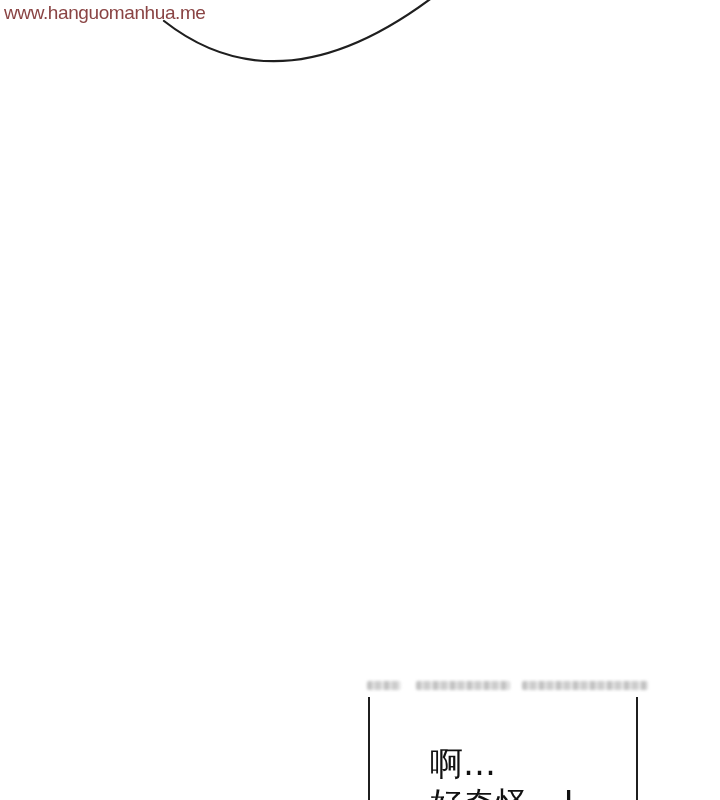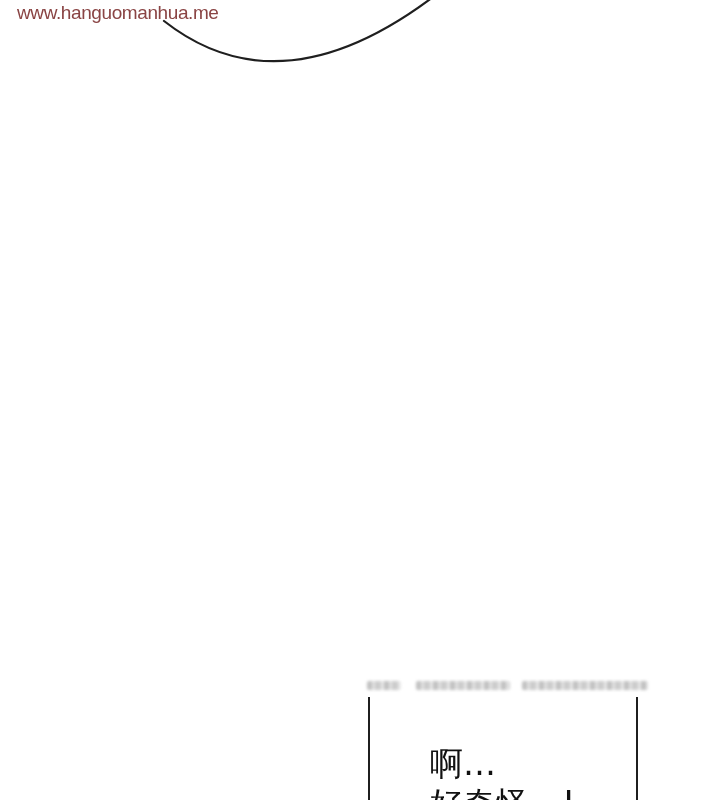--- a/index.html
+++ b/index.html
@@ -11,21 +11,21 @@
     height: 800px;
     background: #ffffff;
     position: relative;
     overflow: hidden;
     font-family: "Liberation Sans", "DejaVu Sans", sans-serif;
   }
 
   
   .site-watermark {
     position: absolute;
-    left: 17px;
+    left: 4px;
     top: 2px;
     font-size: 19px;
     font-weight: 400;
     letter-spacing: -0.4px;
     color: #8a4444;
     white-space: nowrap;
     font-family: "Liberation Sans", "DejaVu Sans", sans-serif;
   }
 
   

